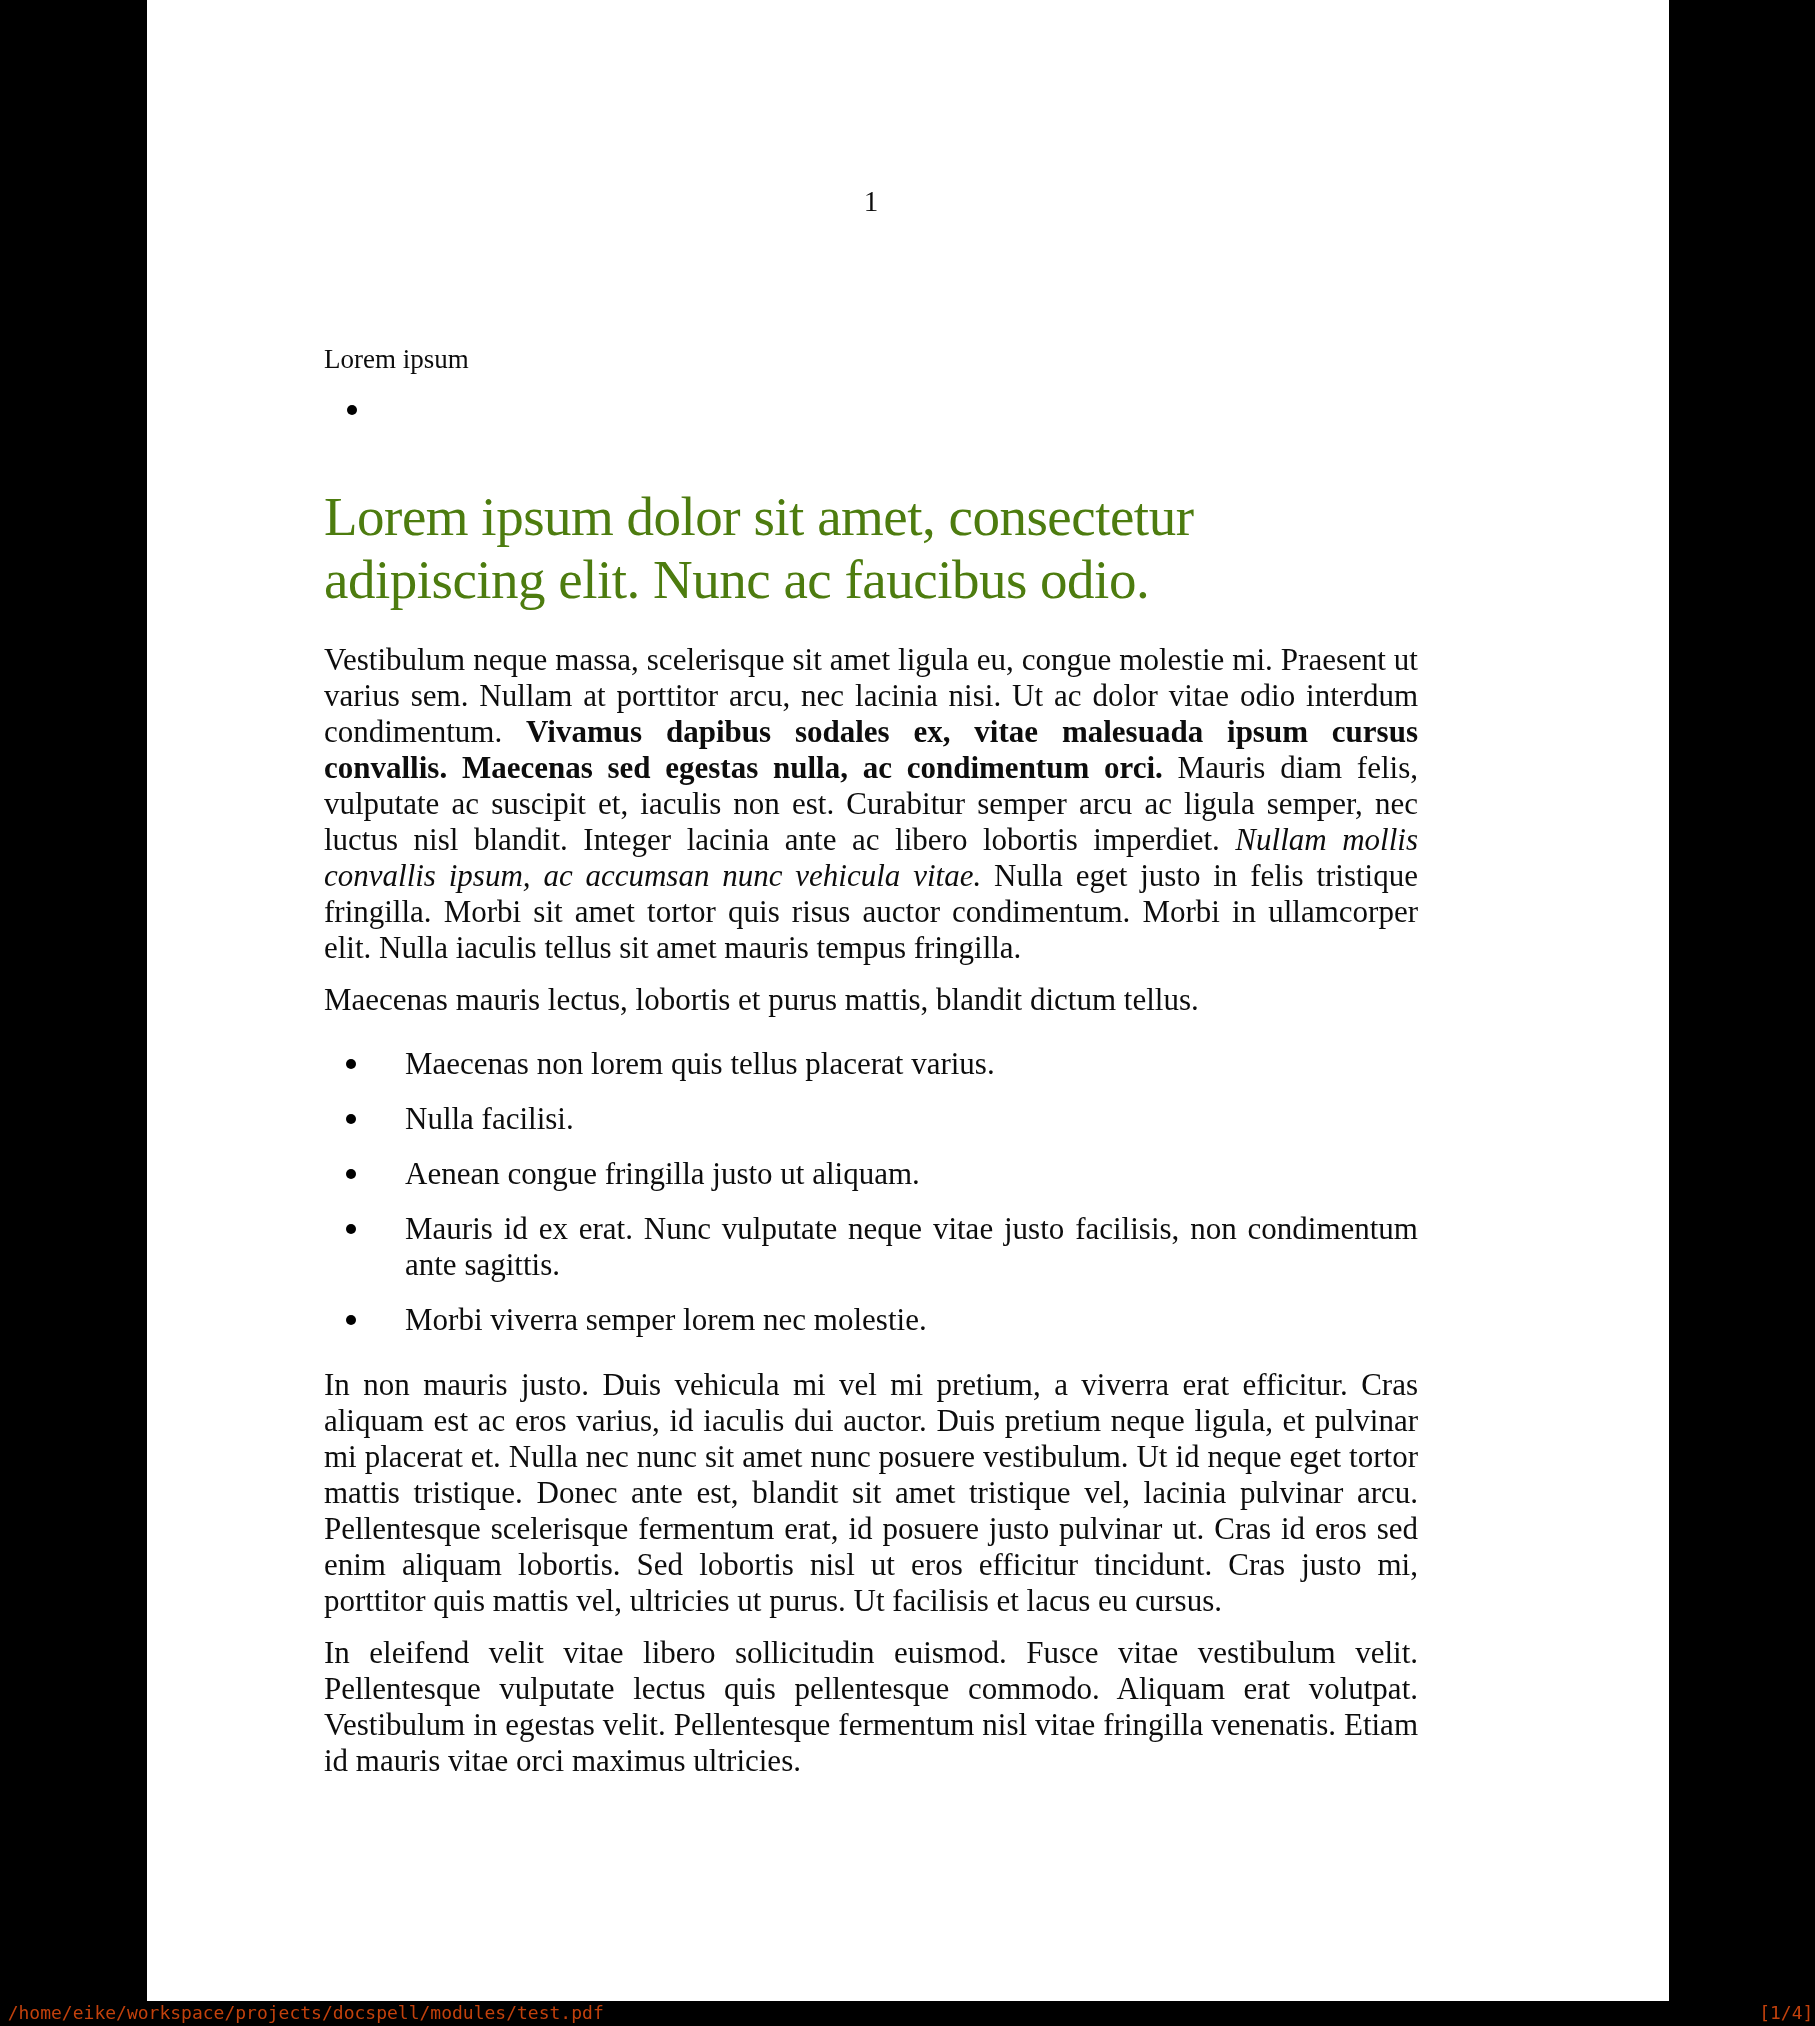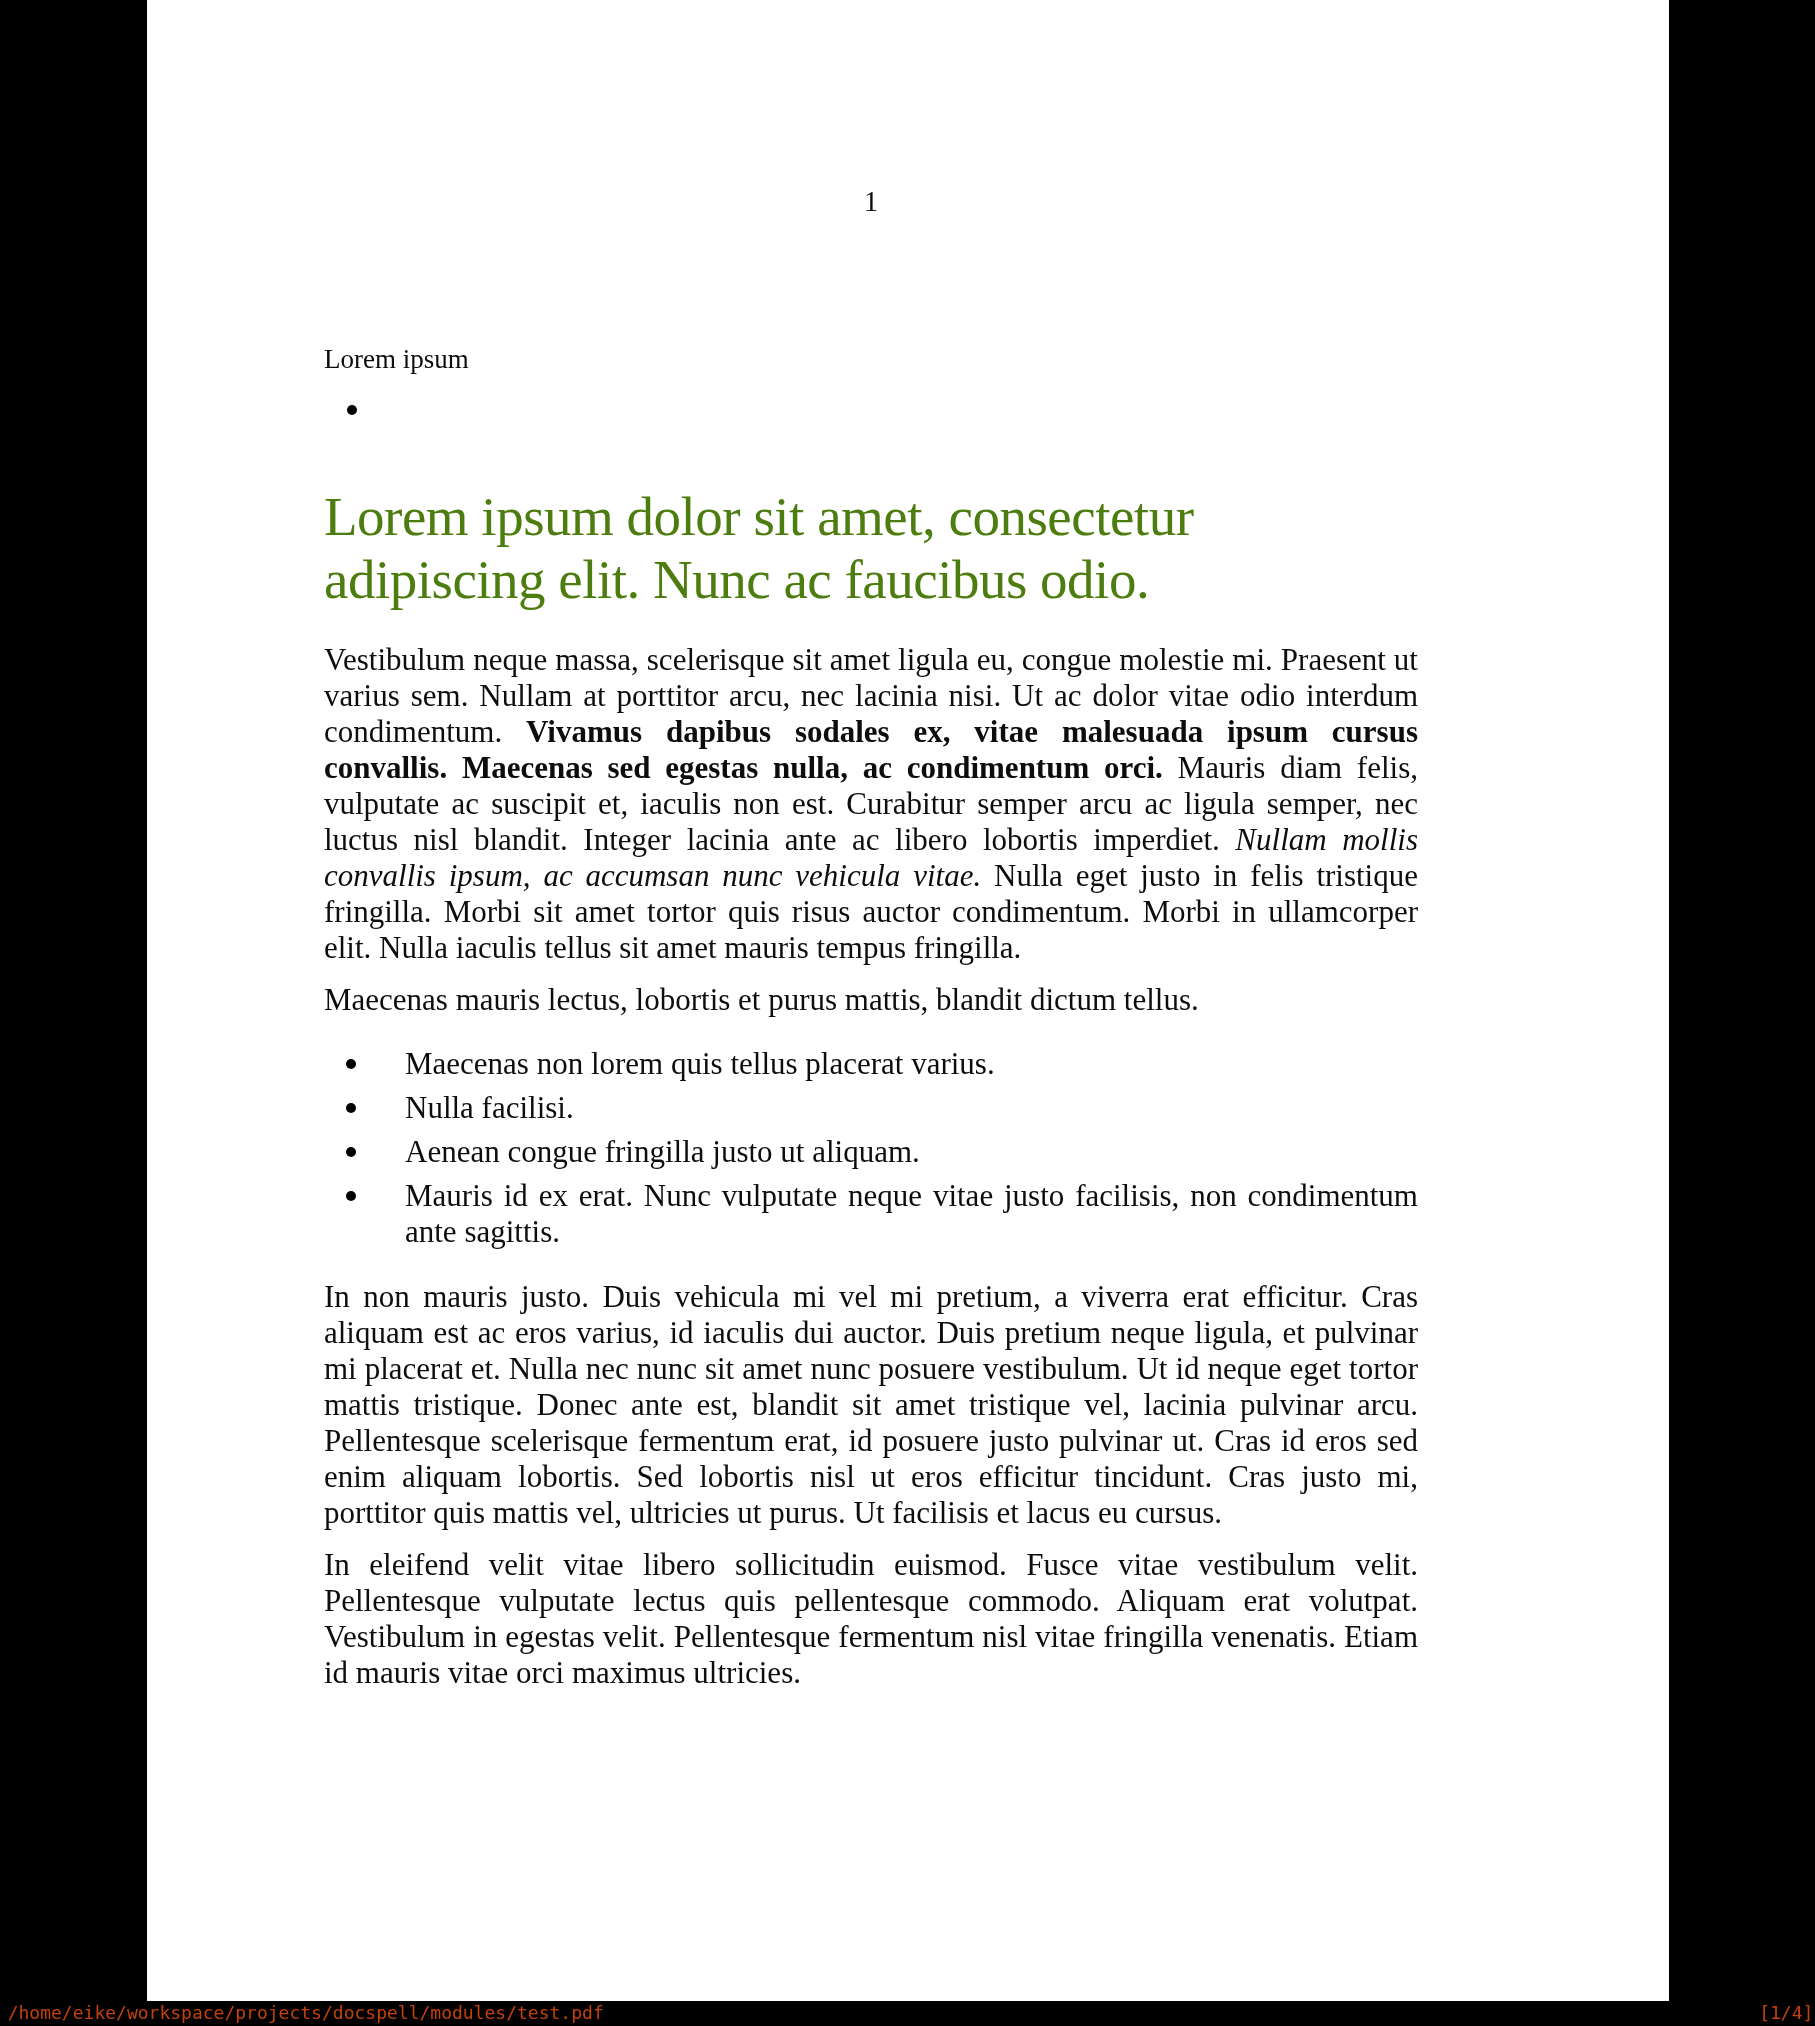--- a/index.html
+++ b/index.html
@@ -74,21 +74,21 @@
   .seg-italic { font-style: italic; }
   ul.doc-list {
     list-style: none;
     margin: 28px 0 0 0;
     padding: 0 0 0 81px;
   }
   ul.doc-list li {
     position: relative;
     font-size: 31px;
     line-height: 36px;
-    margin-top: 8px;
+    margin-top: 19px;
     text-align: justify;
   }
   ul.doc-list li::before {
     content: "";
     position: absolute;
     left: -59px;
     top: 13.2px;
     width: 10.4px;
     height: 10.4px;
     border-radius: 50%;
@@ -136,20 +136,21 @@
 
         <p class="first-after-heading"><span class="seg-normal">Vestibulum neque massa, scelerisque sit amet ligula eu, congue molestie mi. Praesent ut varius sem. Nullam at porttitor arcu, nec lacinia nisi. Ut ac dolor vitae odio interdum condimentum. </span><span class="seg-bold">Vivamus dapibus sodales ex, vitae malesuada ipsum cursus convallis. Maecenas sed egestas nulla, ac condimentum orci.</span><span class="seg-normal"> Mauris diam felis, vulputate ac suscipit et, iaculis non est. Curabitur semper arcu ac ligula semper, nec luctus nisl blandit. Integer lacinia ante ac libero lobortis imperdiet. </span><span class="seg-italic">Nullam mollis convallis ipsum, ac accumsan nunc vehicula vitae.</span><span class="seg-normal"> Nulla eget justo in felis tristique fringilla. Morbi sit amet tortor quis risus auctor condimentum. Morbi in ullamcorper elit. Nulla iaculis tellus sit amet mauris tempus fringilla.</span></p>
 
         <p>Maecenas mauris lectus, lobortis et purus mattis, blandit dictum tellus.</p>
 
         <ul class="doc-list">
           <li>Maecenas non lorem quis tellus placerat varius.</li>
           <li>Nulla facilisi.</li>
           <li>Aenean congue fringilla justo ut aliquam.</li>
           <li>Mauris id ex erat. Nunc vulputate neque vitae justo facilisis, non condimentum ante sagittis.</li>
+          <li>Morbi viverra semper lorem nec molestie.</li>
         </ul>
 
         <p class="after-list">In non mauris justo. Duis vehicula mi vel mi pretium, a viverra erat efficitur. Cras aliquam est ac eros varius, id iaculis dui auctor. Duis pretium neque ligula, et pulvinar mi placerat et. Nulla nec nunc sit amet nunc posuere vestibulum. Ut id neque eget tortor mattis tristique. Donec ante est, blandit sit amet tristique vel, lacinia pulvinar arcu. Pellentesque scelerisque fermentum erat, id posuere justo pulvinar ut. Cras id eros sed enim aliquam lobortis. Sed lobortis nisl ut eros efficitur tincidunt. Cras justo mi, porttitor quis mattis vel, ultricies ut purus. Ut facilisis et lacus eu cursus.</p>
 
         <p>In eleifend velit vitae libero sollicitudin euismod. Fusce vitae vestibulum velit. Pellentesque vulputate lectus quis pellentesque commodo. Aliquam erat volutpat. Vestibulum in egestas velit. Pellentesque fermentum nisl vitae fringilla venenatis. Etiam id mauris vitae orci maximus ultricies.</p>
 
       </div>
     </div>
   </div>
 

